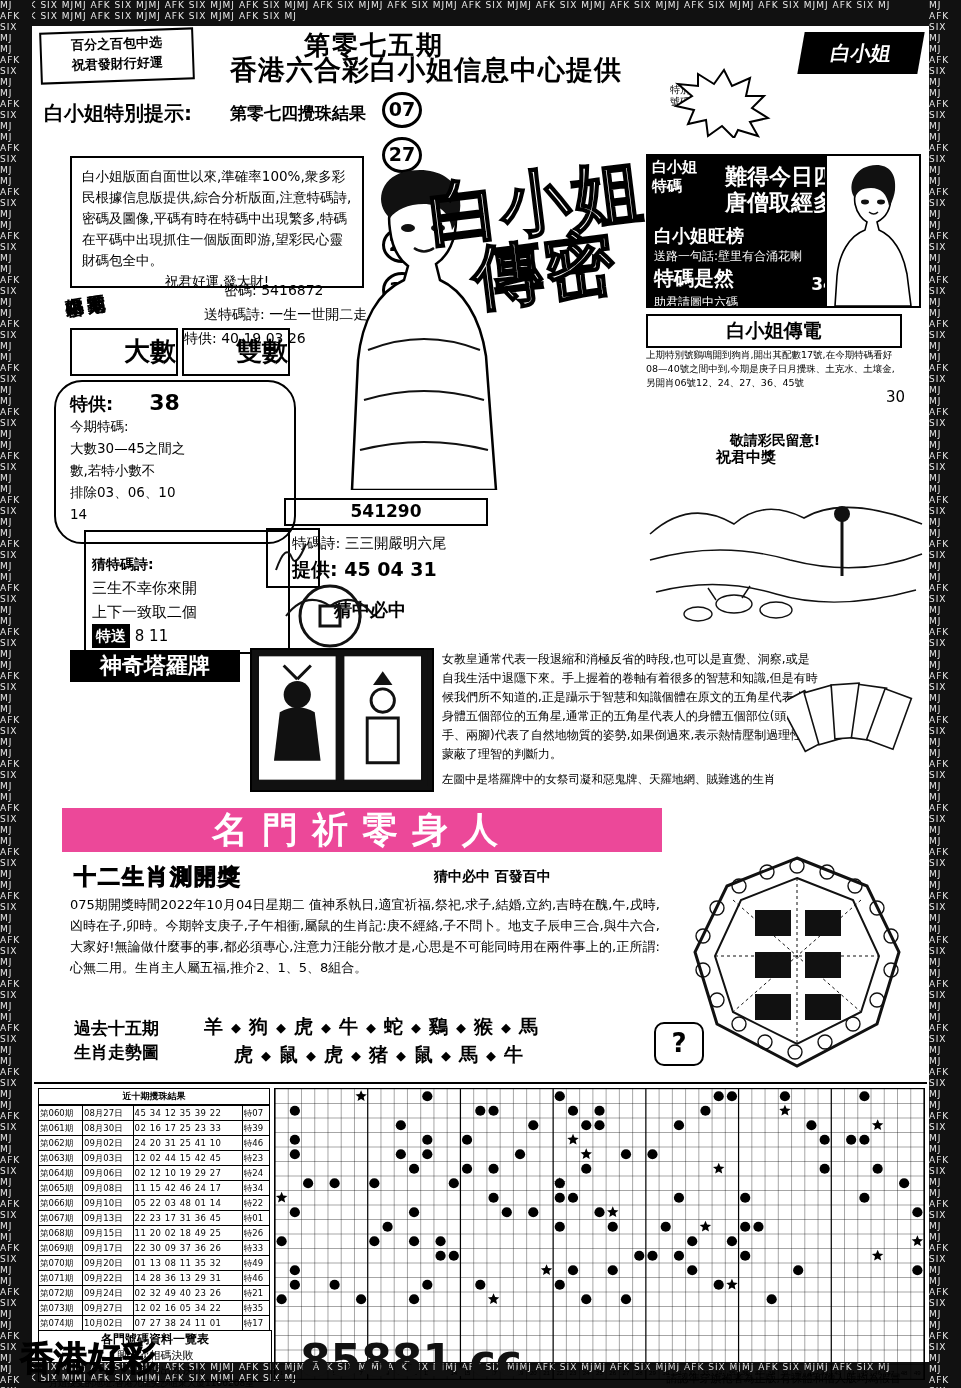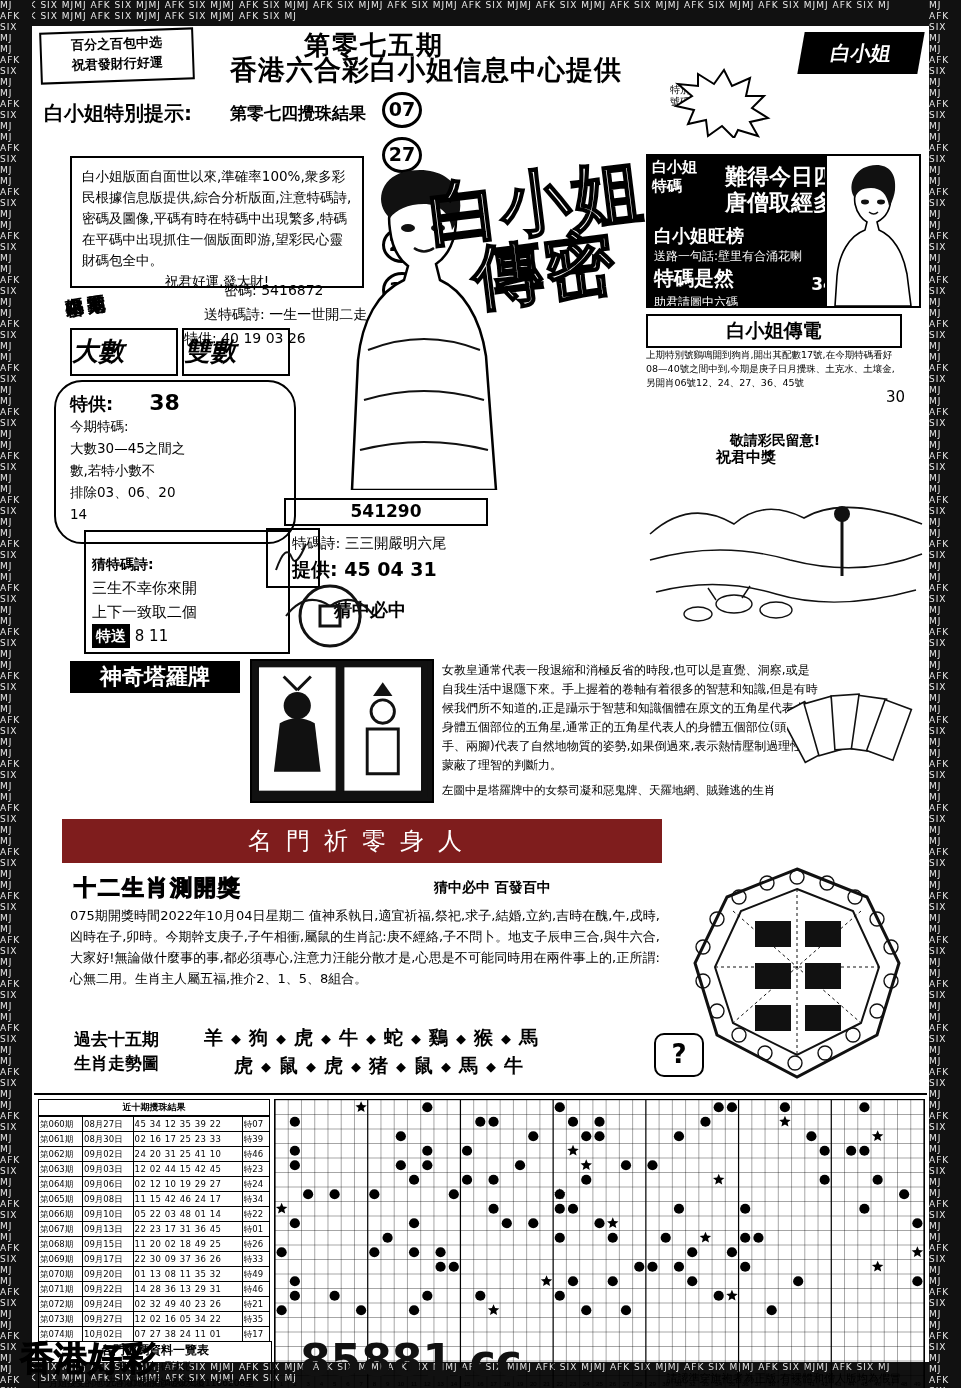--- a/index.html
+++ b/index.html
@@ -72,53 +72,53 @@
   .chuandian{position:absolute;left:612px;top:166px;width:252px;height:30px;border:2px solid #000;
       text-align:center;font-size:19px;font-weight:bold;line-height:28px;}
   .chuandian-txt{position:absolute;left:612px;top:200px;width:258px;font-size:9.5px;line-height:14px;}
   .attn{position:absolute;left:612px;top:284px;width:258px;text-align:center;font-size:14px;font-weight:bold;}
   .blessing{position:absolute;left:612px;top:300px;width:200px;text-align:center;font-size:15px;font-weight:bold;}
   .lonely30{position:absolute;right:22px;top:240px;font-size:15px;}
 
   
   .dsbox{position:absolute;left:36px;top:180px;width:220px;height:46px;}
   .dsbox .cell{position:absolute;top:0;width:104px;height:44px;border:2px solid #000;
-      font-size:26px;font-weight:bold;text-align:left;line-height:42px;font-style:italic;}
+      font-size:26px;font-weight:bold;text-align:right;line-height:42px;}
   .dsbox .c1{left:0;}
   .dsbox .c2{left:112px;}
   .bubble{position:absolute;left:20px;top:232px;width:210px;min-height:140px;border:2px solid #000;
       border-radius:28px;padding:10px 14px;font-size:13.5px;line-height:22px;}
   .bubble .tg{font-size:18px;font-weight:bold;}
   .bubble .tg b{font-size:22px;margin-left:36px;}
 
   .poembox{position:absolute;left:50px;top:382px;width:190px;border:2px solid #000;padding:4px 6px;
       font-size:15px;line-height:24px;}
   .poembox .hd{font-size:14px;font-weight:bold;margin-top:16px;}
   .poembox .hl{display:inline-block;background:#000;color:#fff;padding:0 4px;font-weight:bold;}
 
   .codebox{position:absolute;left:250px;top:350px;width:200px;height:24px;border:2px solid #000;
       text-align:center;font-size:17px;font-weight:bold;line-height:22px;}
   .codeinfo{position:absolute;left:258px;top:382px;width:200px;font-size:14.5px;line-height:26px;}
   .codeinfo .big{font-size:19px;font-weight:bold;}
   .guess{position:absolute;left:300px;top:450px;font-size:18px;font-weight:bold;}
   .sigbox{position:absolute;left:232px;top:380px;width:50px;height:56px;border:2px solid #000;}
 
   
-  .tarot{position:relative;height:150px;margin-top:11px;}
+  .tarot{position:relative;height:150px;}
   .tarot-title{position:absolute;left:36px;top:2px;width:170px;height:32px;background:#000;color:#fff;
       font-size:22px;font-weight:bold;text-align:center;line-height:32px;}
   .tarot-img{position:absolute;left:216px;top:0px;width:180px;height:140px;border:2px solid #000;background:#111;}
   .tarot-text{position:absolute;left:408px;top:2px;width:376px;font-size:12px;line-height:19px;}
   .tarot-cap{position:absolute;left:408px;top:124px;width:460px;font-size:11.5px;}
   .tarot-fan{position:absolute;right:10px;top:6px;width:130px;height:120px;}
 
   
   .banner{position:relative;height:60px;margin-top:4px;}
-  .banner-bar{position:absolute;left:28px;top:6px;width:600px;height:44px;background:#7f1d1d;color:#fff;
-      font-size:24px;font-weight:normal;letter-spacing:14px;line-height:44px;text-align:center;}
+  .banner-bar{position:absolute;left:28px;top:6px;width:600px;height:44px;background:#ec4899;color:#fff;
+      font-size:36px;font-weight:bold;letter-spacing:14px;line-height:44px;text-align:center;}
 
   
   .article{position:relative;height:150px;}
   .art-title{position:absolute;left:40px;top:0px;font-size:22px;font-weight:bold;letter-spacing:2px;
       -webkit-text-stroke:1px #000;color:#701a75;}
   .art-sub{position:absolute;left:400px;top:6px;font-size:14px;font-weight:bold;}
   .art-body{position:absolute;left:36px;top:32px;width:590px;font-size:13px;line-height:21px;text-align:justify;}
 
   .wheel{position:absolute;right:10px;top:-10px;width:240px;height:230px;}
 
@@ -379,21 +379,21 @@
         <div class="cell c2">雙數</div>
       </div>
 
       <div class="bubble">
         <div class="tg">
           <span>特供:</span><b>38</b>
         </div>
         <div style="white-space:pre-line;">今期特碼:
 大數30—45之間之
 數,若特小數不
-排除03、06、20
+排除03、06、10
 14</div>
       </div>
 
       <div class="poembox">
         <div class="hd">猜特碼詩:</div>
         <div>三生不幸你來開</div>
         <div>上下一致取二個</div>
         <div>
           <span class="hl">特送</span>
           <span>8  11</span>

